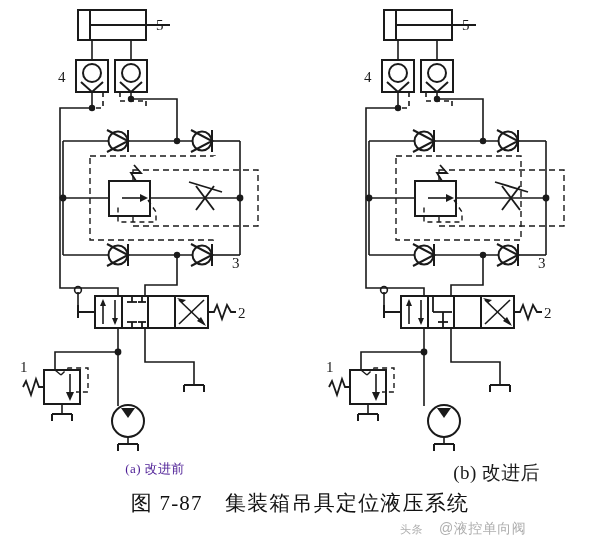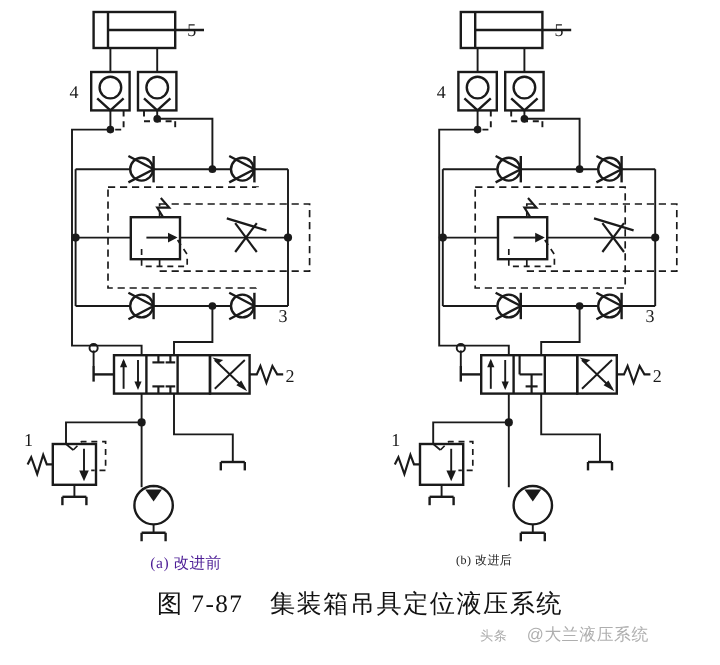--- a/index.html
+++ b/index.html
@@ -41,22 +41,22 @@
     font-size: 13px;
     font-family: "Liberation Serif", serif;
     color: #4c1d95;
     letter-spacing: 0.4px;
   }
   #subcaption-b {
     position: absolute;
     left: 380px;
     top: 460px;
     width: 160px;
-    text-align: left;
-    font-size: 10px;
+    text-align: right;
+    font-size: 19px;
     font-family: "Liberation Serif", serif;
     color: #1a1a1a;
     letter-spacing: 0.4px;
   }
   #figure-title {
     top: 489px;
     font-size: 21px;
     letter-spacing: 1.2px;
     color: #121212;
   }
@@ -433,16 +433,16 @@
     </g>
   </svg>
 
   <div id="subcaption-a">(a) 改进前</div>
   <div id="subcaption-b">(b) 改进后</div>
 
   <div class="cap-wrap" id="figure-title">图 7-87　集装箱吊具定位液压系统</div>
   <div class="cap-wrap" id="figure-legend">1—溢流阀；2—换向阀；3—调速阀；4—液控单向阀；5—液压缸</div>
 
   <div id="watermark">
-    <span class="wm-small">头条</span><span>@大兰液压系统</span>
+    <span class="wm-small">头条</span><span>@液控单向阀</span>
   </div>
 
 </div>
 
 </body></html>

